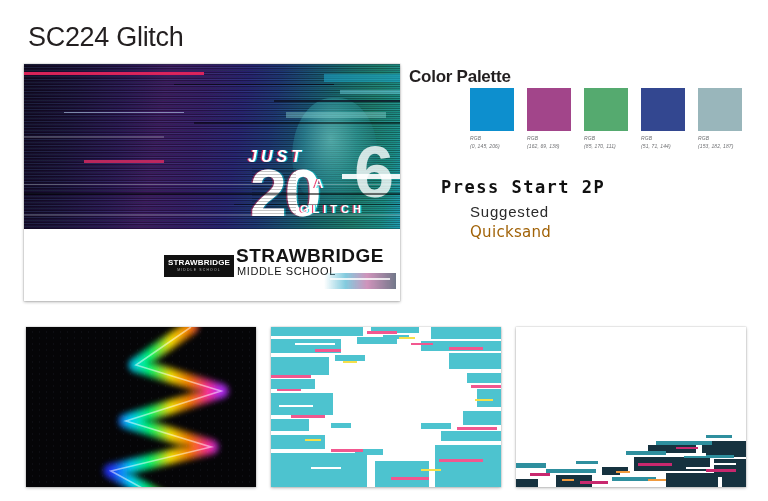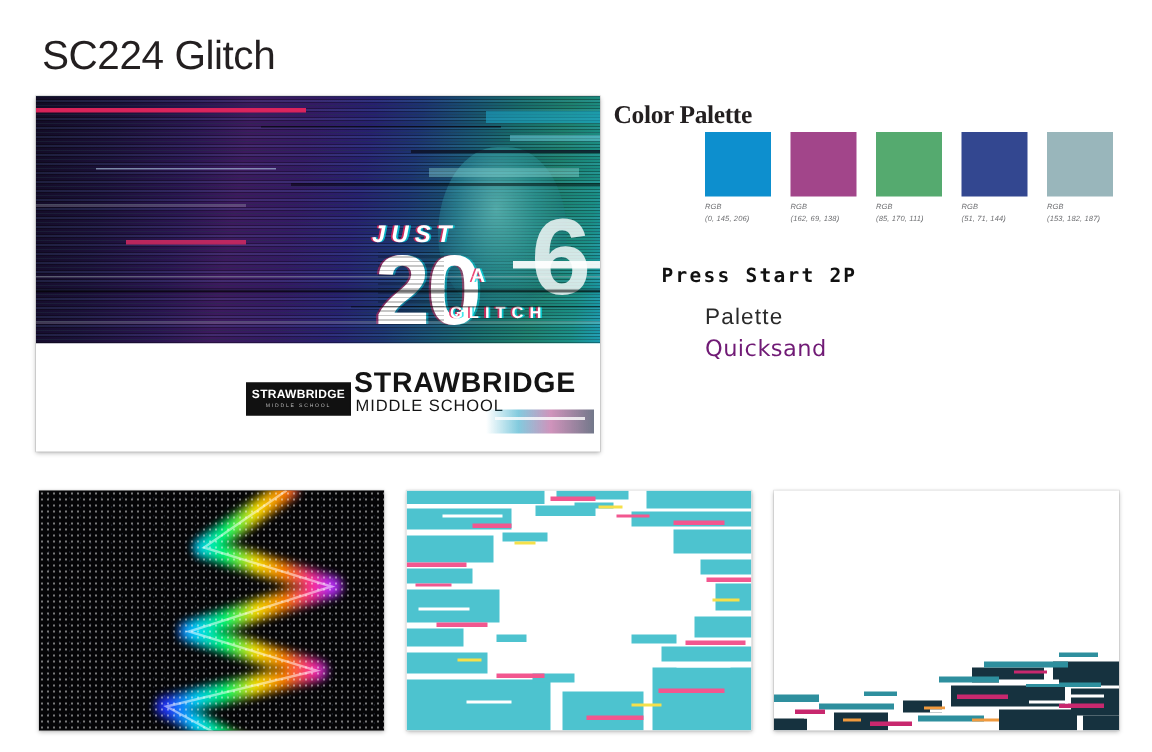--- a/index.html
+++ b/index.html
@@ -35,21 +35,21 @@
     white-space: nowrap;
   }
   .section-heading {
     position: absolute;
     font-size: 17px;
     font-weight: 700;
     letter-spacing: -0.25px;
     color: #231f20;
     white-space: nowrap;
   }
-  #heading-color-palette { left: 409px; top: 67px; font-family: Liberation Serif, serif; }
+  #heading-color-palette { left: 409px; top: 67px; }
   #heading-suggested-fonts { left: 409px; top: 157px; }
   #heading-backgrounds { left: 28px; top: 307px; }
 
   
   .poster {
     position: absolute;
     left: 24px;
     top: 64px;
     width: 376px;
     height: 237px;
@@ -273,41 +273,41 @@
     font-style: italic;
     letter-spacing: .1px;
   }
   .swatch-rgb { display: block; }
 
   
   .font-sample { position: absolute; white-space: nowrap; color: #231f20; }
   #font-press-start {
     left: 441px; top: 177px;
     font-family: "DejaVu Sans Mono", monospace;
-    font-size: 13px;
+    font-size: 17px;
     font-weight: 700;
     letter-spacing: 1.5px;
     color: #111;
     text-align: right;
   }
   #font-orbitron {
     left: 470px; top: 203px;
     font-family: "Liberation Sans", sans-serif;
     font-size: 15px;
     font-weight: 400;
     letter-spacing: 0.8px;
     color: #2a2a2a;
   }
   #font-quicksand {
     left: 470px; top: 223px;
     font-family: "DejaVu Sans", sans-serif;
     font-size: 15px;
     font-weight: 400;
     letter-spacing: 0.3px;
-    color: #701a75;
+    color: #a16207;
   }
 
   
   .bg-thumb {
     position: absolute;
     top: 327px;
     width: 230px;
     height: 160px;
     overflow: hidden;
     box-shadow: 0 1px 3px rgba(0,0,0,0.28), 0 0 0 0.5px rgba(0,0,0,0.10);
@@ -416,21 +416,21 @@
       <div class="swatch-chip" style="background:#99b6bb;"></div>
       <div class="swatch-label">
         <span class="swatch-rgb">RGB</span>
         <span class="swatch-rgb">(153, 182, 187)</span>
       </div>
     </div>
   </div>
 
 
   <div class="font-sample" id="font-press-start">Press Start 2P</div>
-  <div class="font-sample" id="font-orbitron">Palette</div>
+  <div class="font-sample" id="font-orbitron">Suggested</div>
   <div class="font-sample" id="font-quicksand">Quicksand</div>
 
 
   <div class="bg-thumb" id="bg-thumb-1">
     <svg class="rainbow-wave" viewBox="0 0 260 190" preserveAspectRatio="none">
       <defs>
         <linearGradient id="rg" x1="0" y1="0" x2="1" y2="0">
           <stop offset="0%" stop-color="#2233ff"></stop>
           <stop offset="18%" stop-color="#00d5ff"></stop>
           <stop offset="36%" stop-color="#00ff6a"></stop>

